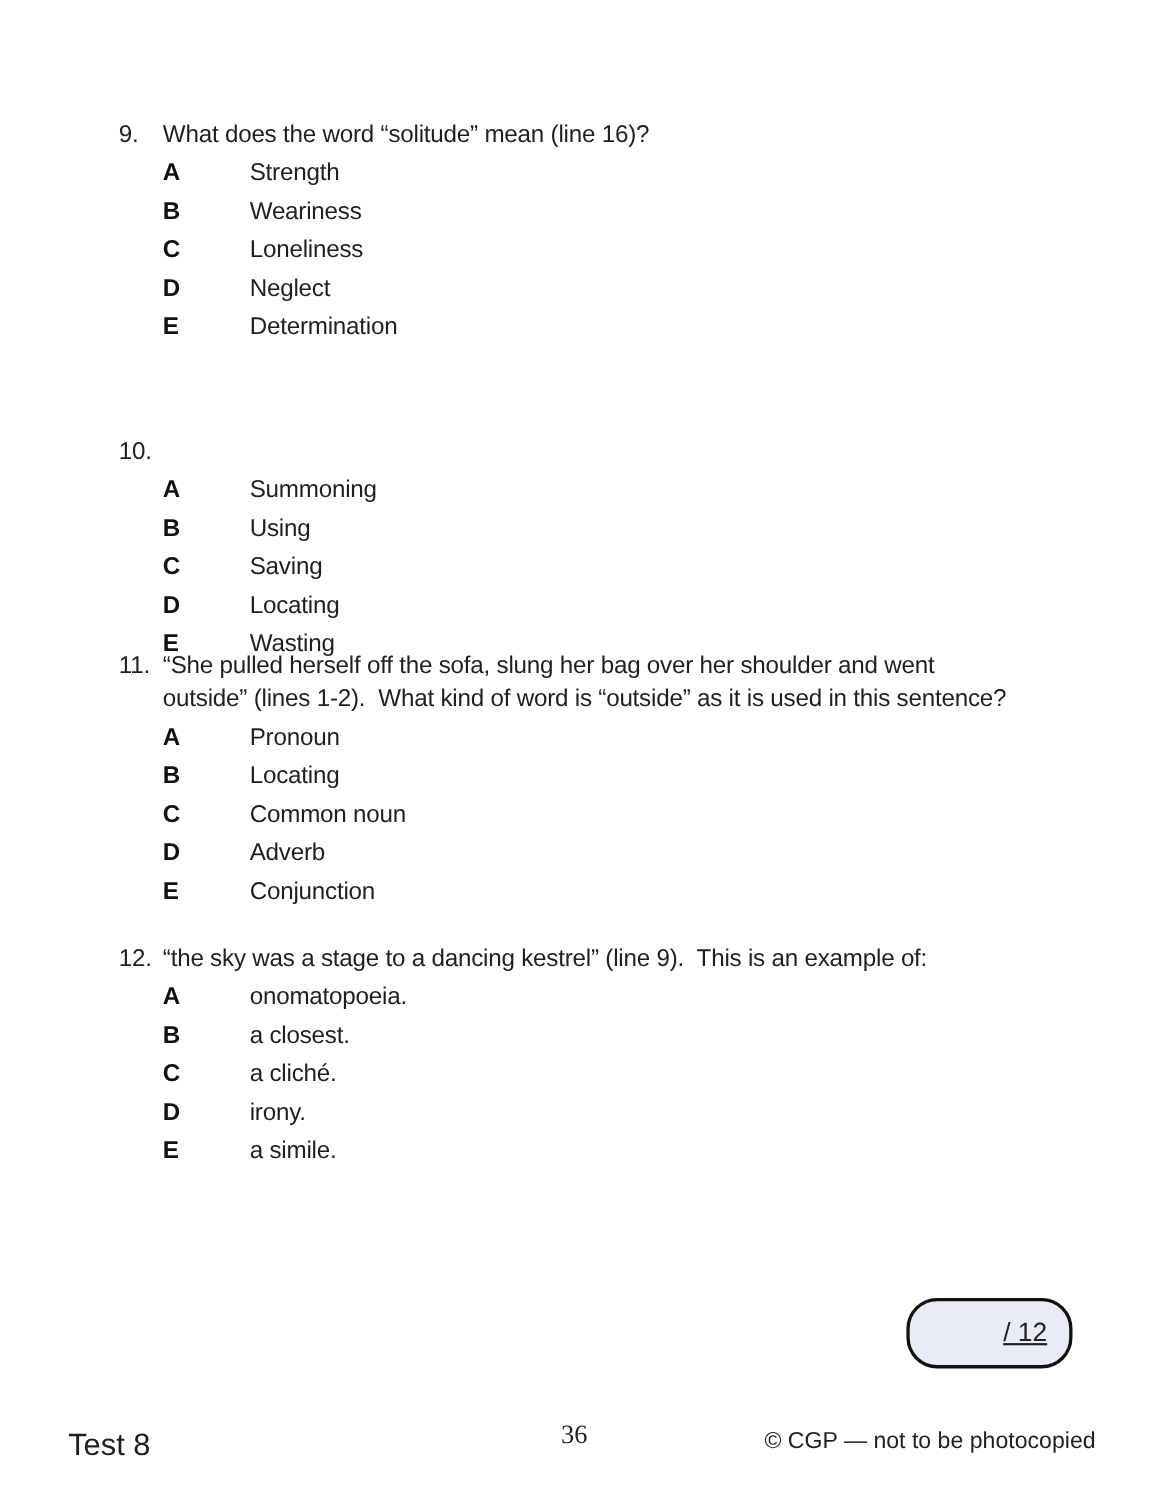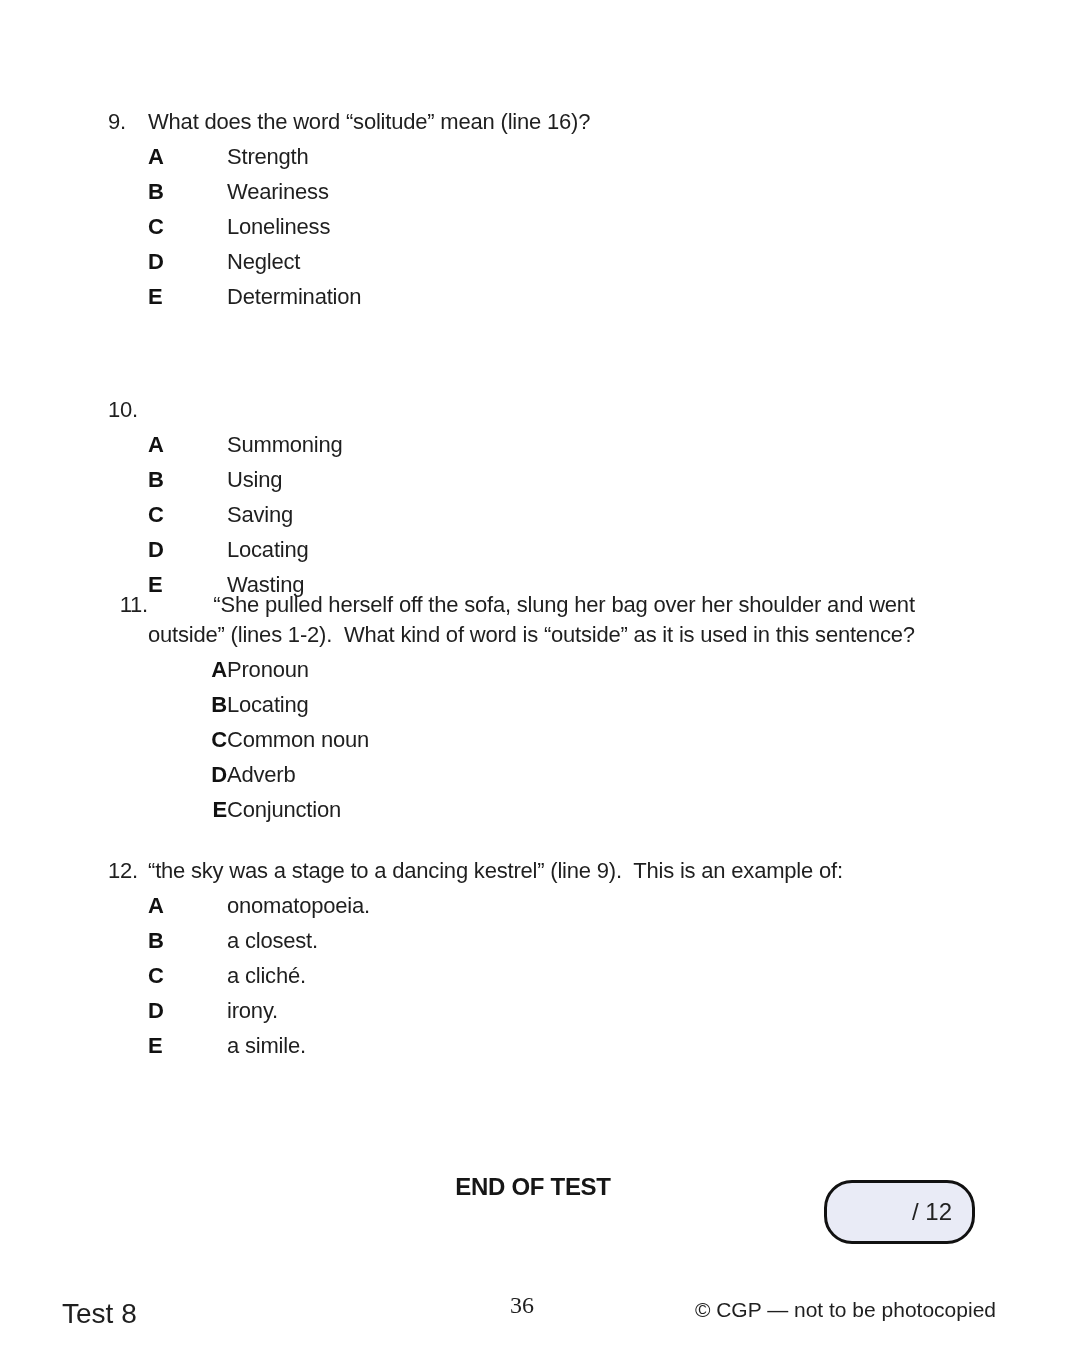--- a/index.html
+++ b/index.html
@@ -13,21 +13,21 @@
     color: #1f1f1f;
     overflow: hidden;
   }
   .q-block {
     position: absolute;
     left: 108px;
     width: 910px;
   }
   .q-9  { top: 107px; }
   .q-10 { top: 353px; margin-top: 42px; }
-  .q-11 { top: 590px; text-align: right; }
+  .q-11 { top: 590px; }
   .q-12 { top: 856px; }
   .q-line {
     display: flex;
     font-size: 22px;
     line-height: 30px;
     letter-spacing: -0.2px;
   }
   .q-num { width: 40px; flex-shrink: 0; }
   .q-text { white-space: pre-wrap; }
   .options { margin-top: 2px; }
@@ -210,23 +210,22 @@
         <span class="opt-letter">D</span>
         <span class="opt-text">irony.</span>
       </div>
       <div class="opt">
         <span class="opt-letter">E</span>
         <span class="opt-text">a simile.</span>
       </div>
     </div>
   </section>
 
-  <div class="end-of-test">END OF TEST</div>
-
-  <div class="score-box" style="background-color: rgb(233, 235, 246); border-color: rgb(17, 17, 17);">
+
+  <div class="score-box" style="background-color: rgb(233, 235, 246); border-color: rgb(17, 17, 17); text-decoration: underline;">
     <span class="score-value">/ 12</span>
   </div>
 
   <div class="footer-test">Test 8</div>
   <div class="footer-page">36</div>
   <div class="footer-copyright">© CGP — not to be photocopied</div>
 
 </div>
 
 </body></html>

